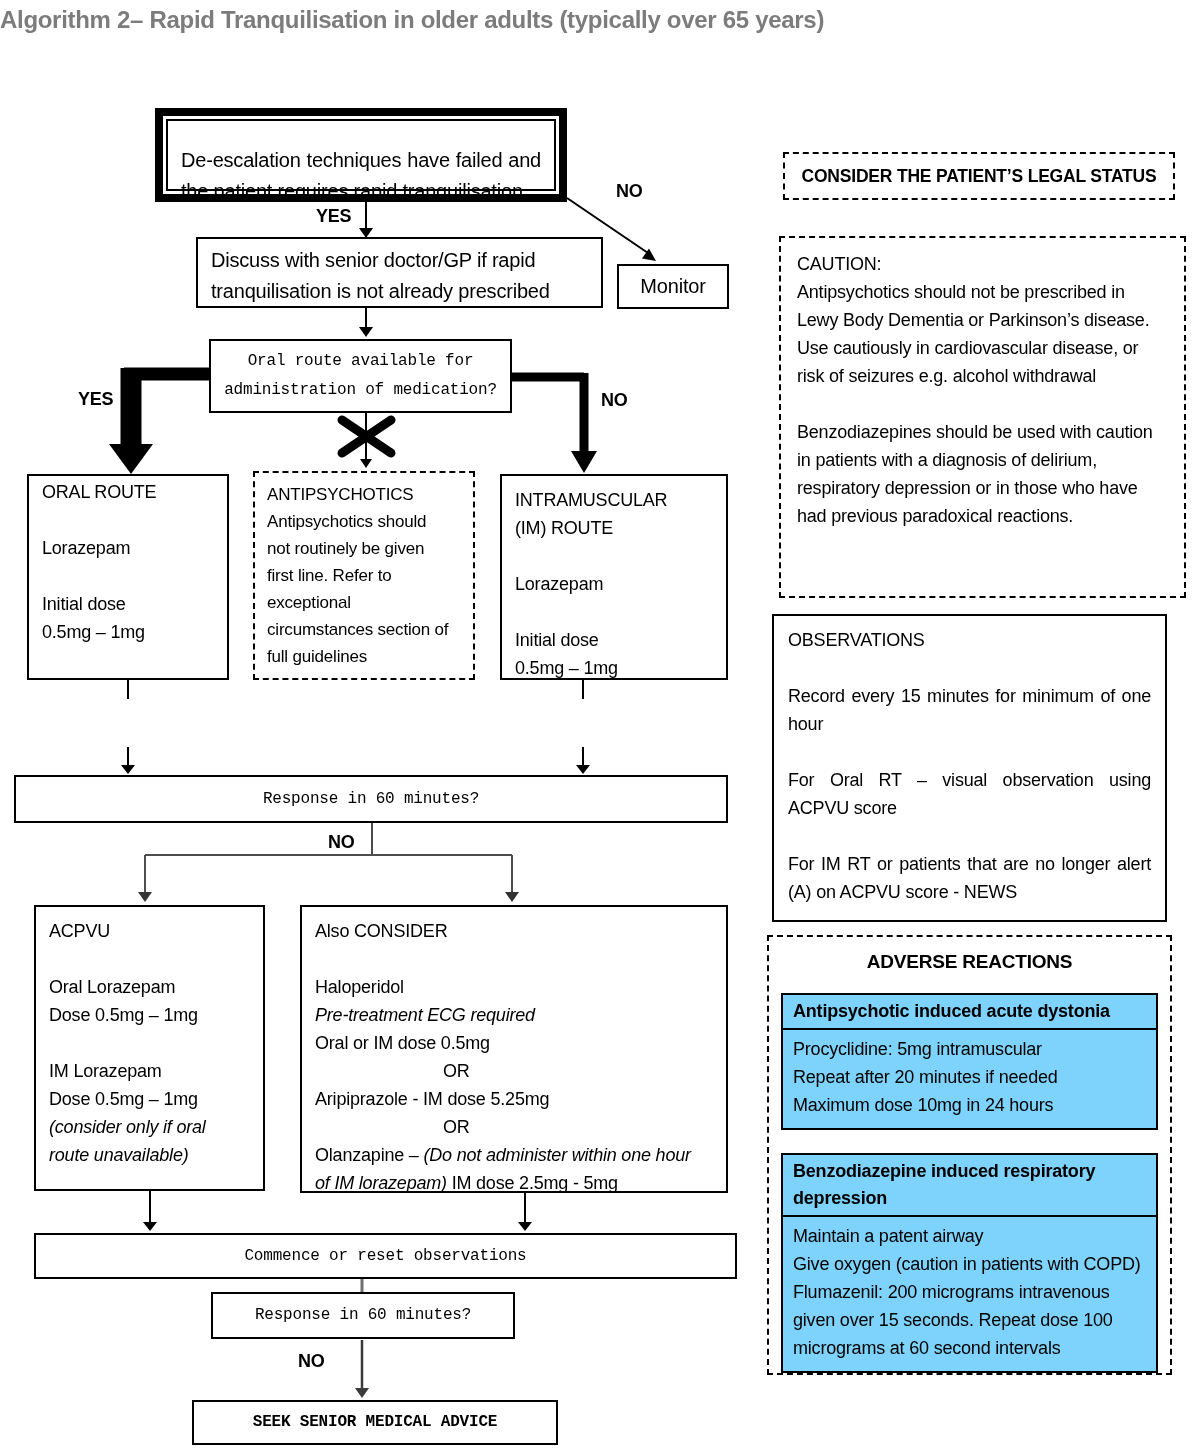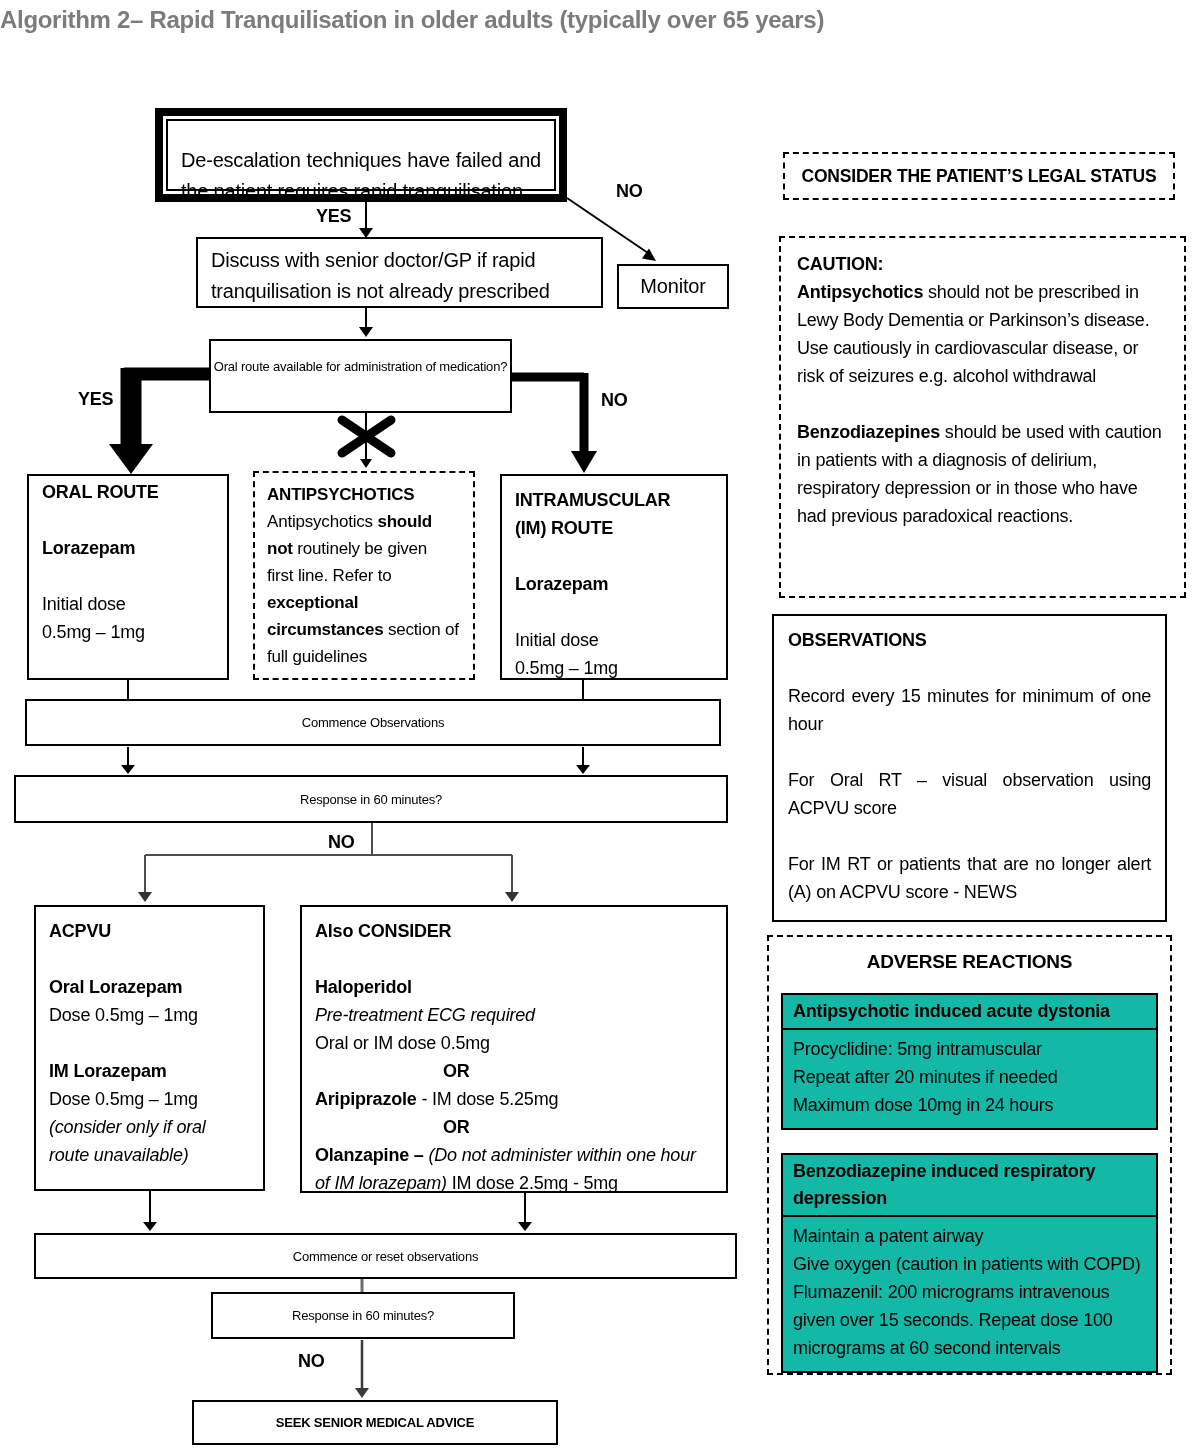--- a/index.html
+++ b/index.html
@@ -6,34 +6,34 @@
   .canvas{position:relative;width:1198px;height:1454px;background:#fff;
     font-family:"Liberation Sans",sans-serif;color:#000;letter-spacing:-0.2px;overflow:hidden;}
   .abs{position:absolute;box-sizing:border-box;}
   svg.wires{position:absolute;left:0;top:0;z-index:1;}
   .node{z-index:2;background:#fff;border:2px solid #000;}
   .dashed{border:2px dashed #000;}
   .title{width:1198px;text-align:left;font-size:24px;font-weight:bold;color:#7c7c7c;letter-spacing:-0.3px;}
   .lbl{z-index:3;font-weight:bold;font-size:18px;background:transparent;}
   .center{text-align:center;}
   .just{text-align:justify;}
-  .b{font-weight:bold;margin-top:36px;}
+  .b{font-weight:normal;margin-top:36px;}
   .i{font-style:italic;}
   .ind{padding-left:128px;}
   .box-thick{border:8px solid #000;padding:3px;background:#fff;z-index:2;}
   .box-thick-inner{border:2px solid #000;height:100%;box-sizing:border-box;
     padding:24px 13px;font-size:20px;line-height:31px;text-align:justify;}
   .txt20{font-size:20px;line-height:31px;}
-  .txt19{font-size:13px;line-height:39px;}
+  .txt19{font-size:16px;line-height:29px;font-family:Liberation Mono, monospace;}
   .txt18{font-size:18px;line-height:28px;}
   .txt17{font-size:17px;line-height:27px;}
   .pad{padding:6px 13px;margin-left:36px;}
   .vcent{display:flex;align-items:center;justify-content:center;}
   .adverse-title{font-weight:bold;font-size:19px;text-align:center;margin:4px 0 20px 0;}
-  .subbox{border:2px solid #000;background:#14b8a6;}
+  .subbox{border:2px solid #000;background:#7dd3fc;}
   .subbox .hdr{font-weight:bold;font-size:18px;line-height:27px;padding:3px 10px;border-bottom:2px solid #000;}
   .subbox .bdy{font-size:18px;line-height:28px;padding:5px 10px 9px 10px;}
 </style>
 </head>
 <body>
 
 <div class="canvas">
 
   <svg class="wires" width="1198" height="1454" viewBox="0 0 1198 1454">
 
@@ -164,21 +164,20 @@
       <div><span>0.5mg – 1mg</span></div>
     </div>
 
   <div class="abs node dashed txt18" style="left:779px;top:236px;width:407px;height:362px;padding:12px 16px;">
       <div><span class="b">CAUTION:</span></div>
       <div><span class="b">Antipsychotics</span><span> should not be prescribed in Lewy Body Dementia or Parkinson’s disease.  Use cautiously in cardiovascular disease, or risk of seizures e.g. alcohol withdrawal</span></div>
       <div>&nbsp;</div>
       <div><span class="b">Benzodiazepines</span><span> should be used with caution in patients with a diagnosis of delirium, respiratory depression or in those who have had previous paradoxical reactions.</span></div>
     </div>
 
-  <div class="abs node txt19 vcent" style="left:25px;top:699px;width:696px;height:47px;">Commence Observations</div>
 
   <div class="abs node txt19 vcent" style="left:14px;top:775px;width:714px;height:48px;">Response in 60 minutes?</div>
 
   <div class="abs lbl" style="left:328px;top:832px;">NO</div>
 
   <div class="abs node txt18" style="left:772px;top:614px;width:395px;height:308px;padding:10px 14px;font-size:18px;">
       <div><span class="b">OBSERVATIONS</span></div>
       <div>&nbsp;</div>
       <div class="just"><span>Record every 15 minutes for minimum of one hour</span></div>
       <div>&nbsp;</div>

